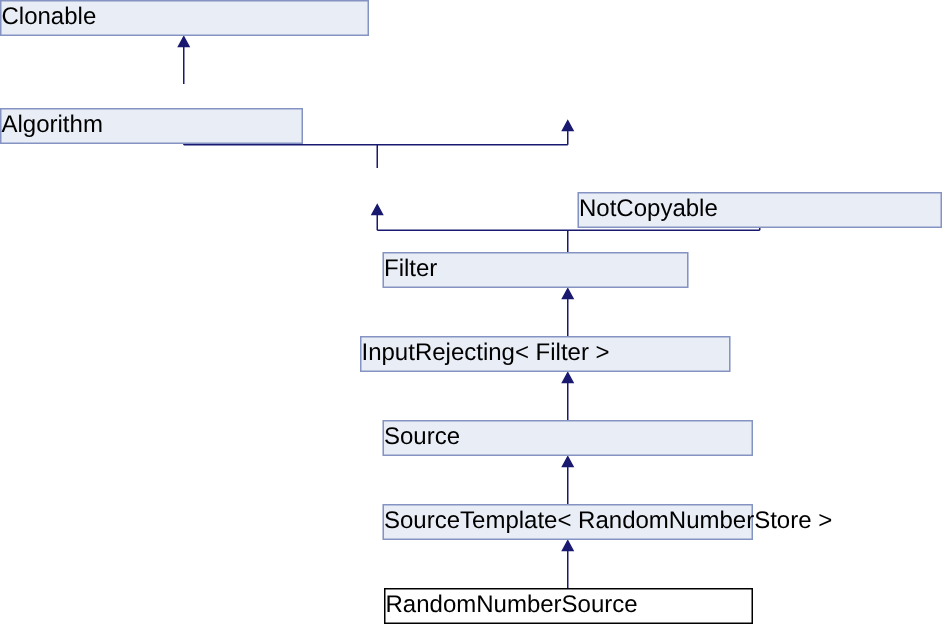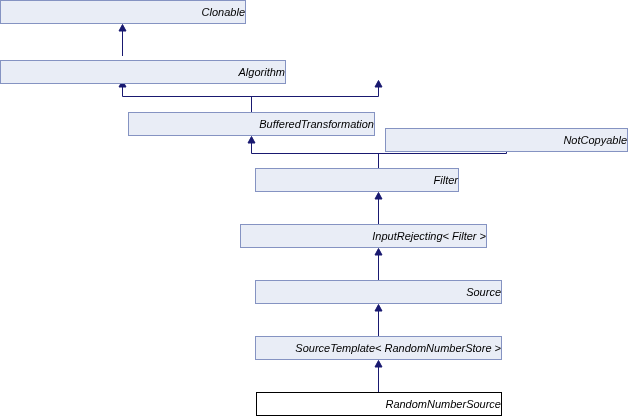--- a/index.html
+++ b/index.html
@@ -32,34 +32,33 @@
     stroke: var(--arrow, #191970);
     stroke-width: 1;
   }
   .node {
     position: absolute;
     box-sizing: border-box;
     height: 24px;
     background: var(--node-fill, #e9edf6);
     border: 1px solid var(--node-border, #8593c2);
     color: var(--text, #000);
-    font-size: 11px;
+    font-size: 16px;
     line-height: 22px;
-    text-align: right;
+    text-align: left;
     white-space: nowrap;
     cursor: pointer;
-    font-style: italic;
   }
   .node.current {
     background: var(--current-node-fill, #fff);
     border: 1px solid var(--current-node-border, #000);
     cursor: default;
   }
   .n-clonable            { left: 0;   top: 0;   width: 246px; }
-  .n-algorithm           { left: 0;   top: 60px;  width: 286px; }
+  .n-algorithm           { left: 0;   top: 72px;  width: 202px; }
   .n-waitable            { left: 255px; top: 56px;  width: 247px; }
   .n-buffered            { left: 128px; top: 112px; width: 247px; }
   .n-notcopyable         { left: 385px; top: 128px; width: 243px; }
   .n-filter              { left: 255px; top: 168px; width: 204px; }
   .n-inputrejecting      { left: 240px; top: 224px; width: 247px; }
   .n-source              { left: 255px; top: 280px; width: 247px; }
   .n-sourcetemplate      { left: 255px; top: 336px; width: 247px; }
   .n-randomnumbersource  { left: 256px; top: 392px; width: 246px; }
 </style>
 </head>
@@ -98,21 +97,20 @@
       <path d="M378.5,392 V366"></path>
       <polygon points="378.5,360.5 375,367 382,367"></polygon>
     </g>
   </svg>
 
   <div class="node n-clonable">Clonable</div>
 
   <div class="node n-algorithm">Algorithm</div>
 
 
-  <div class="node n-buffered">BufferedTransformation</div>
 
   <div class="node n-notcopyable">NotCopyable</div>
 
   <div class="node n-filter">Filter</div>
 
   <div class="node n-inputrejecting">InputRejecting&lt; Filter &gt;</div>
 
   <div class="node n-source">Source</div>
 
   <div class="node n-sourcetemplate">SourceTemplate&lt; RandomNumberStore &gt;</div>

